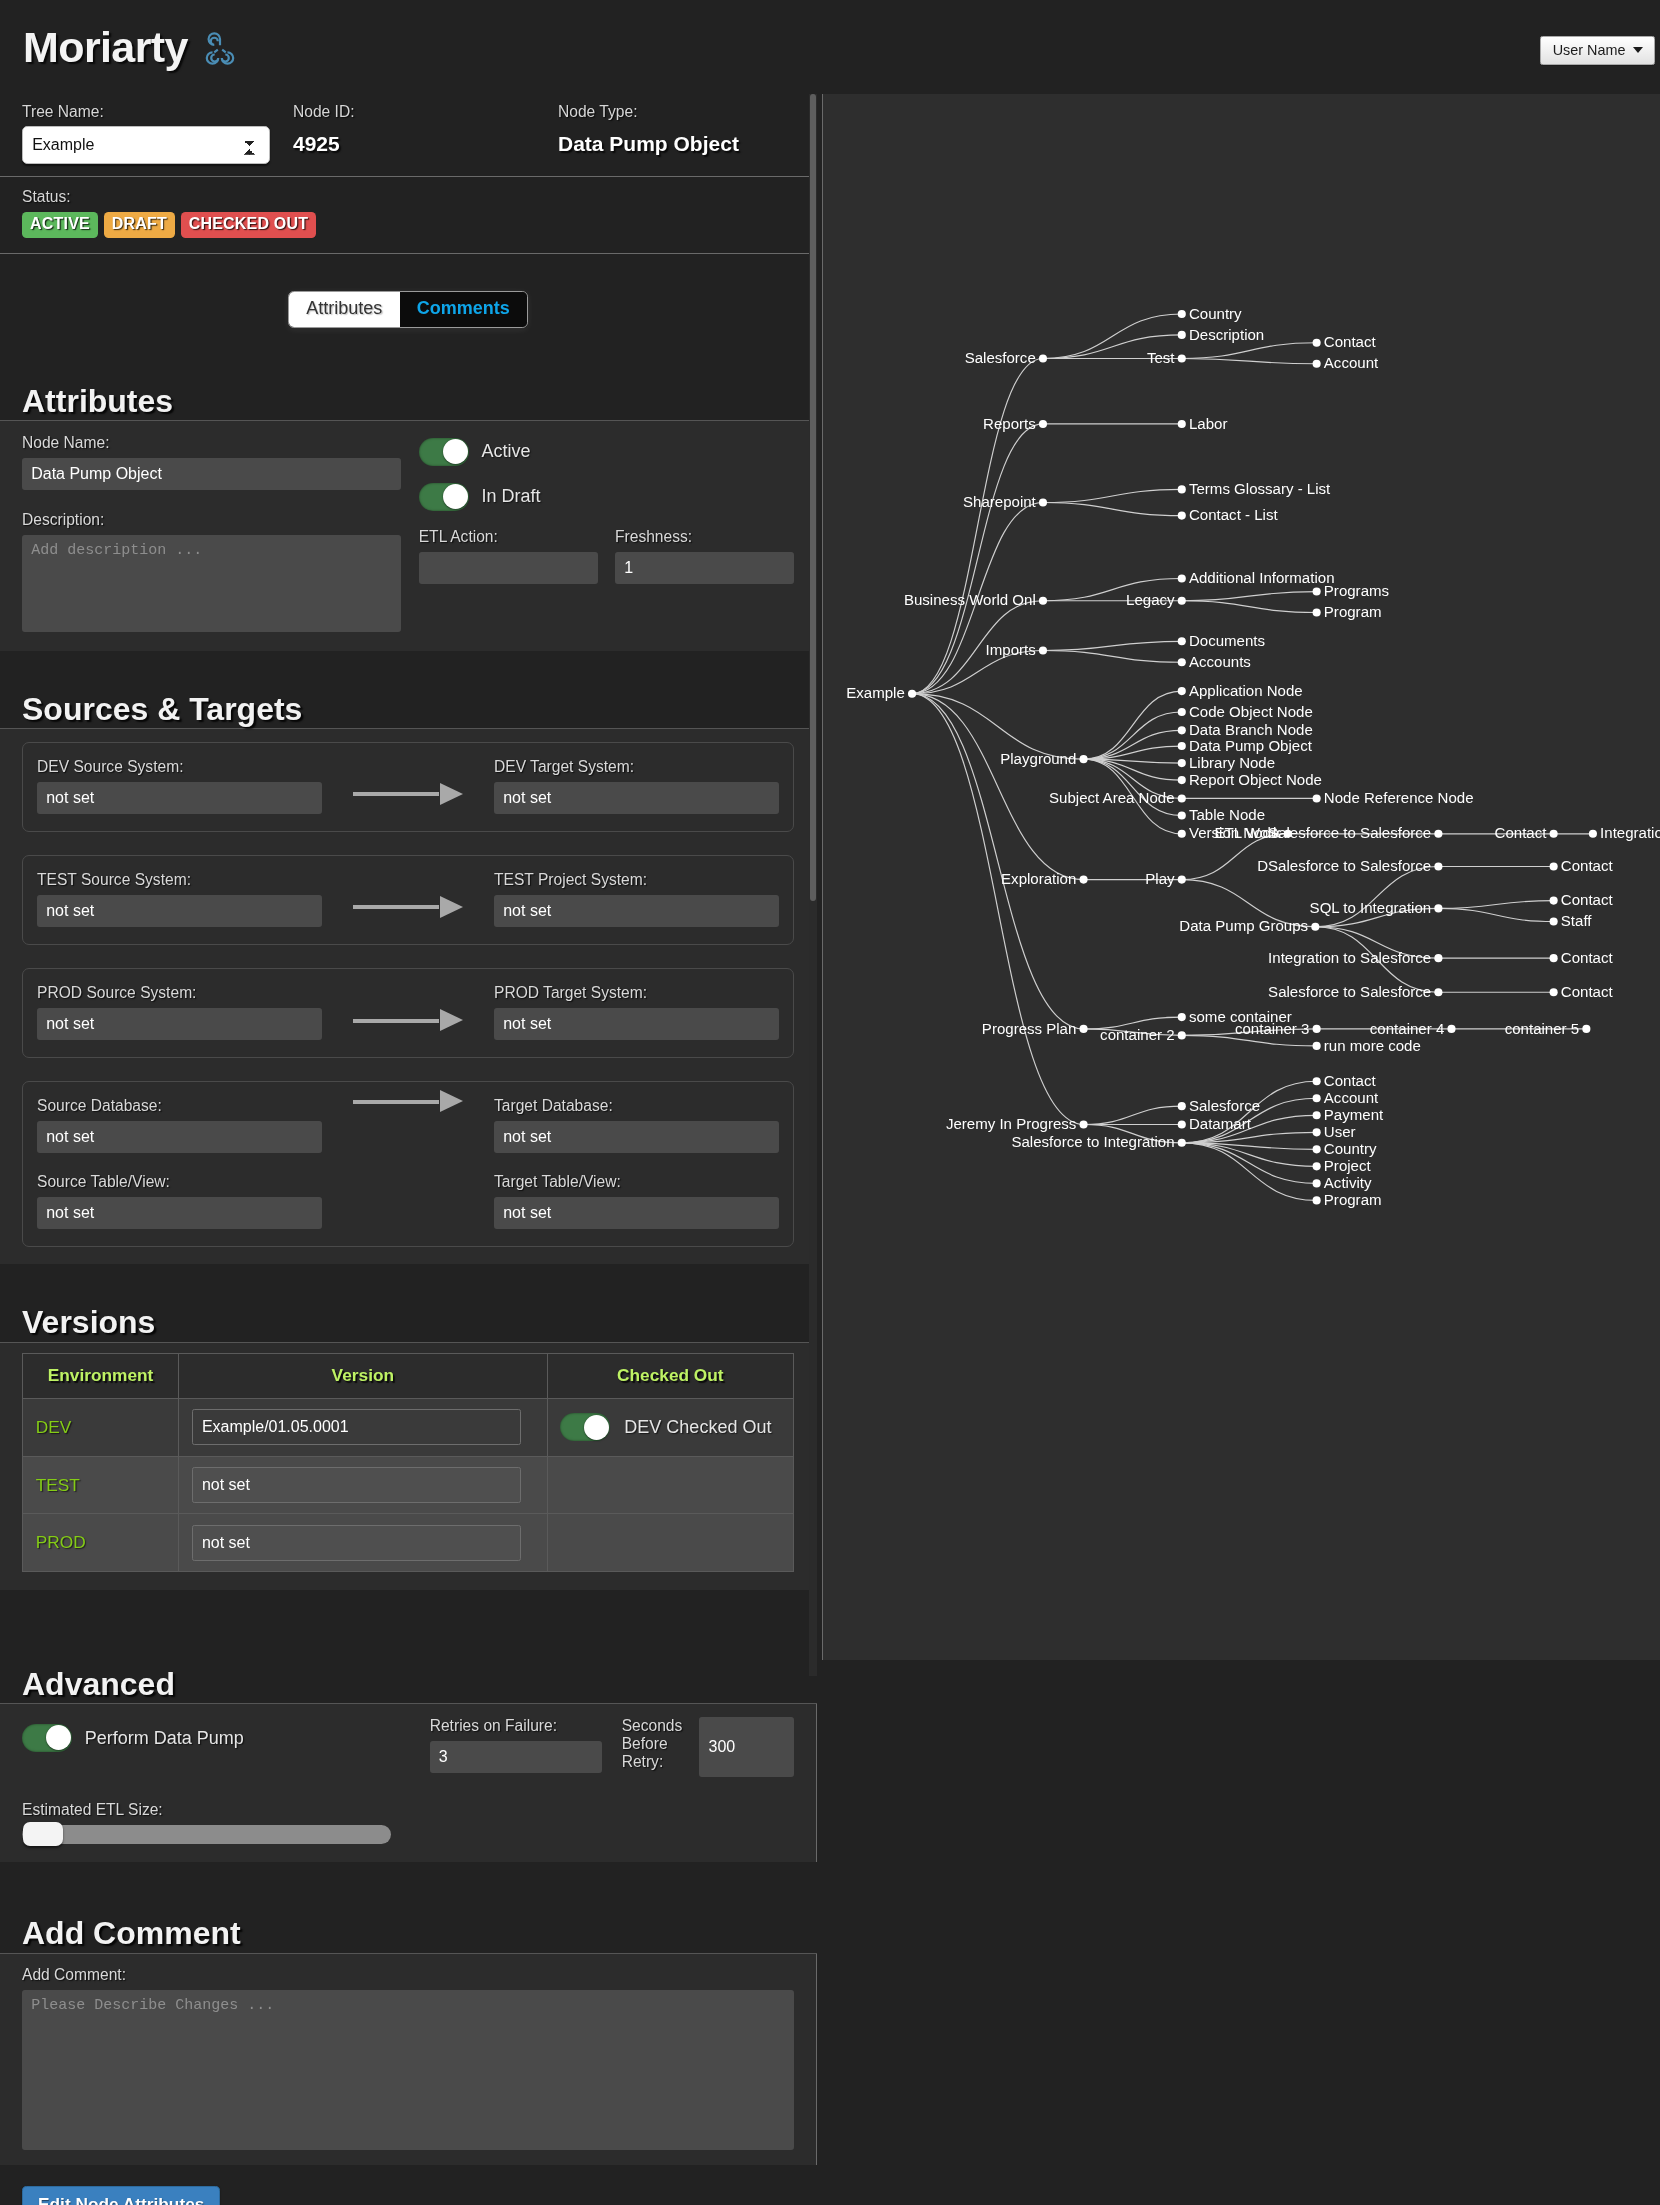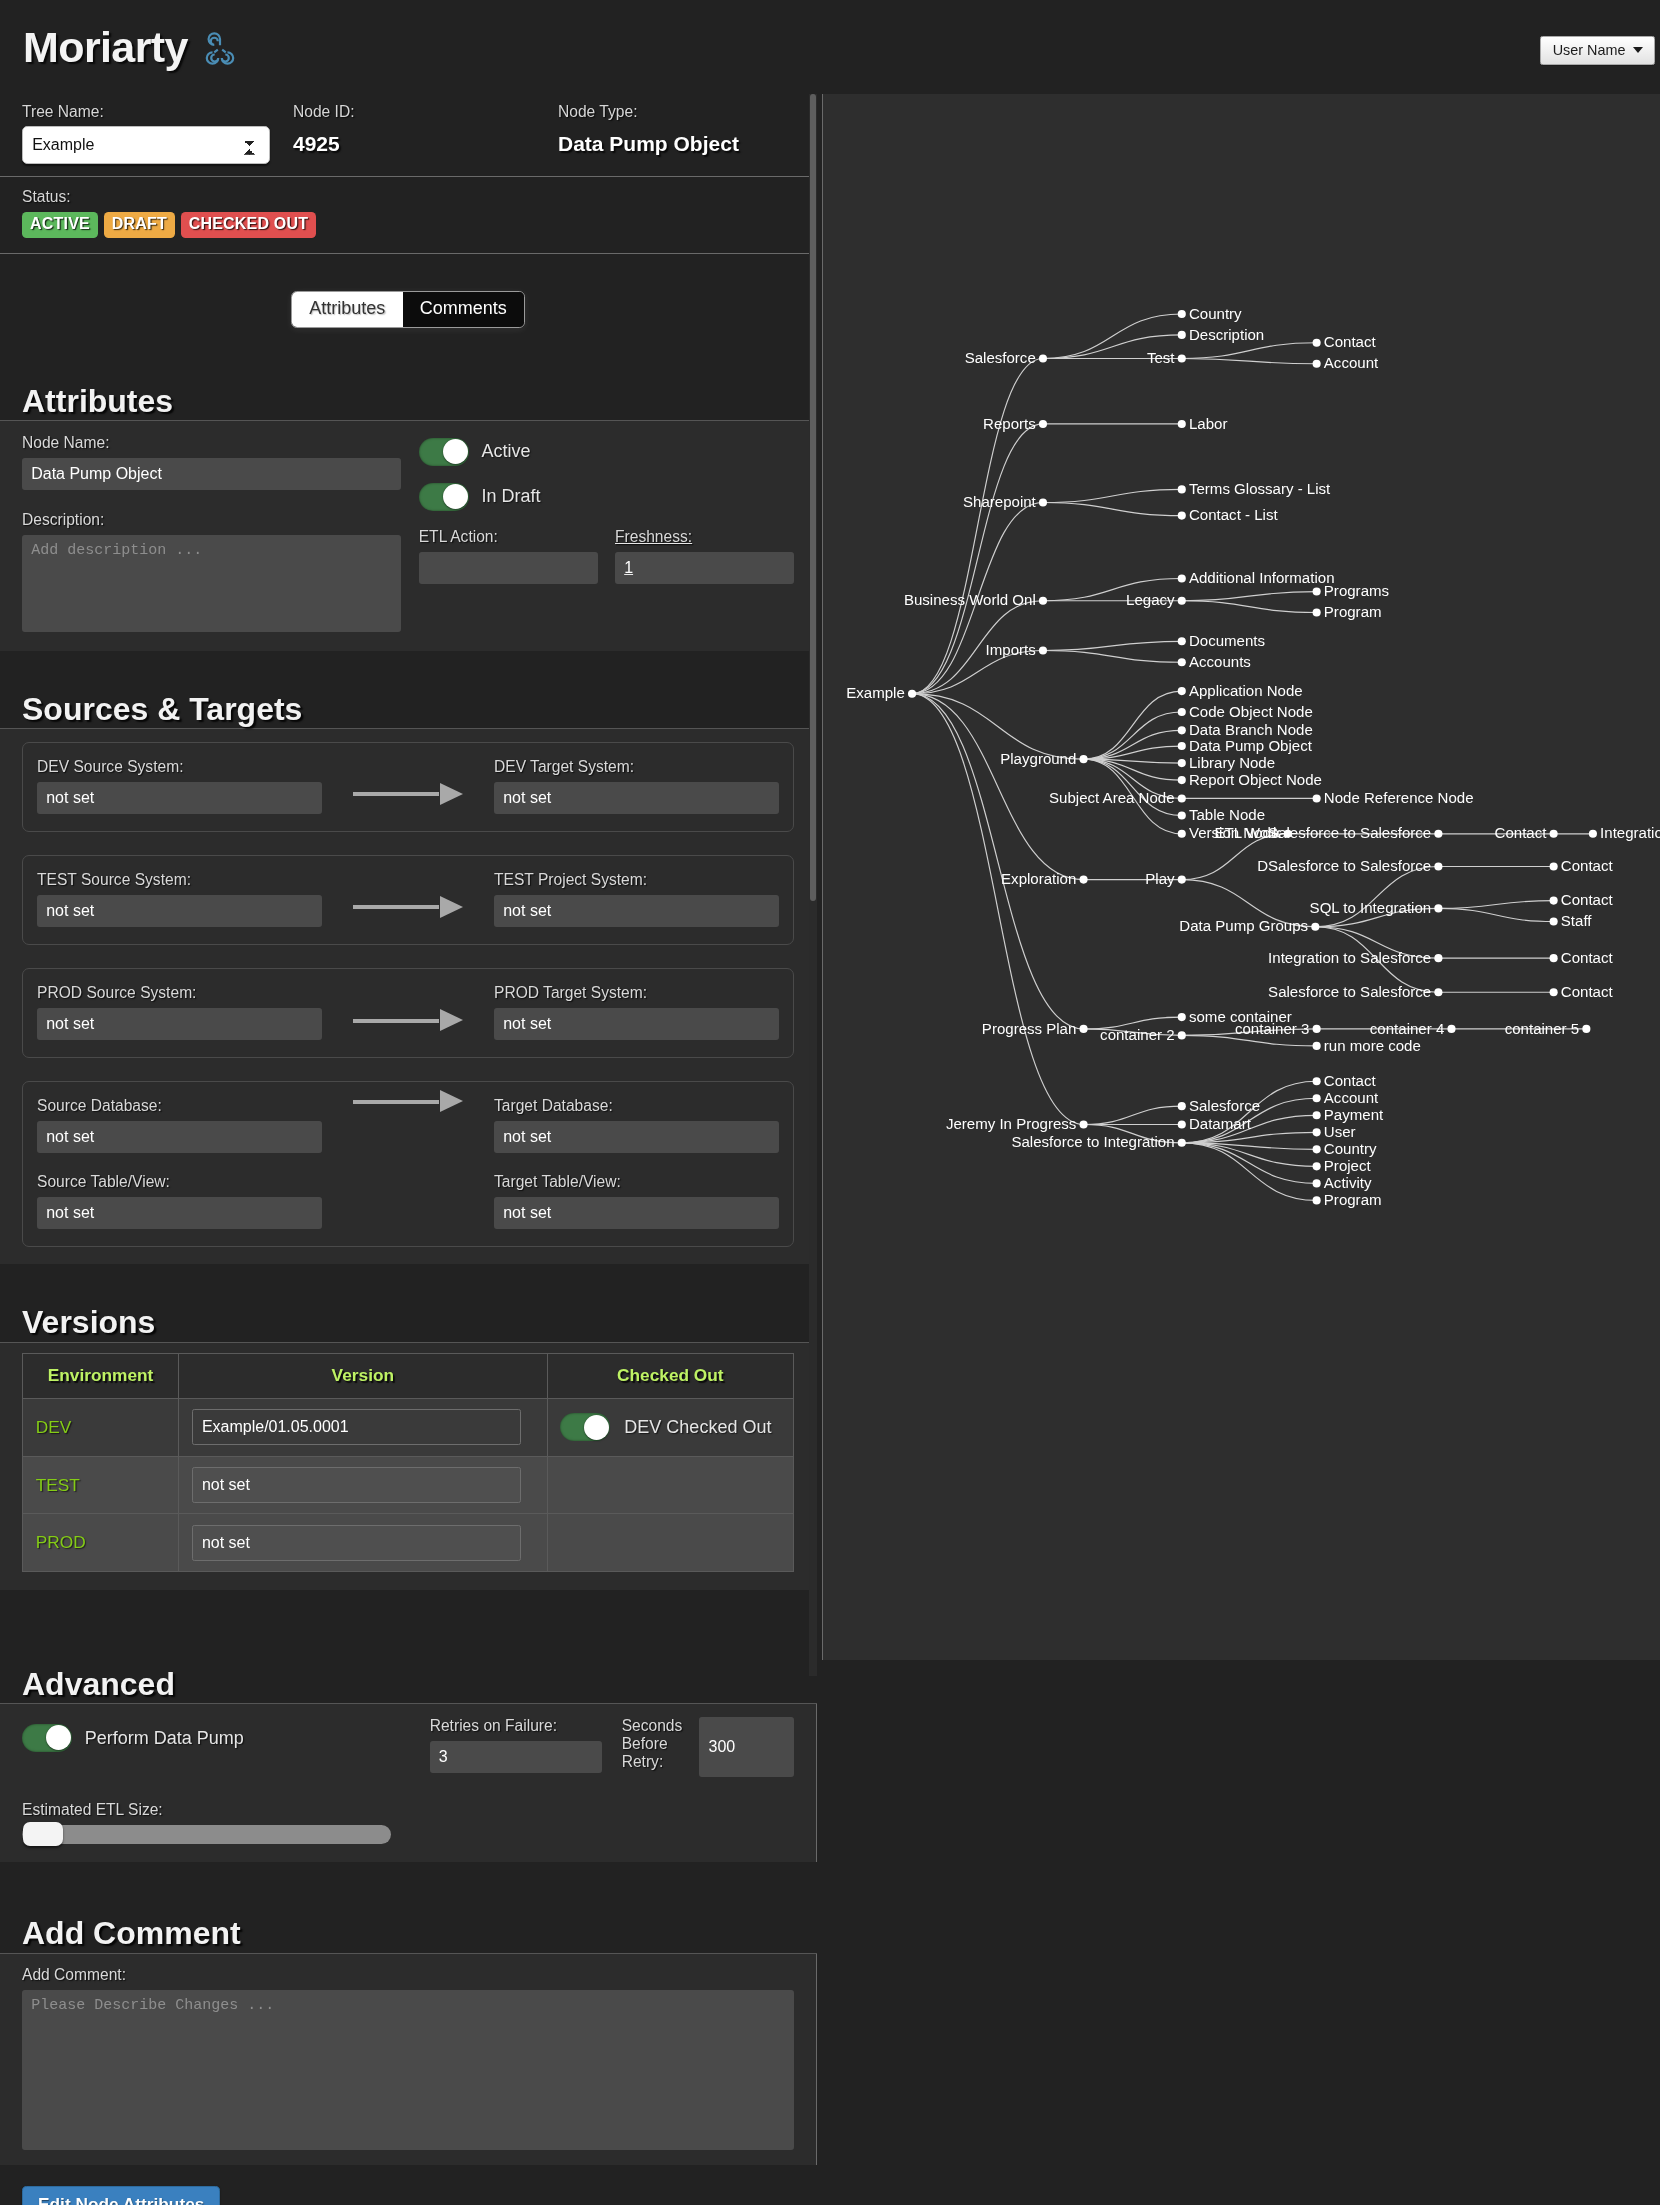--- a/index.html
+++ b/index.html
@@ -77,21 +77,21 @@
     display:flex; justify-content:center; padding:37px 0 23px 0;
     border-right:0.6px solid #6a6a6a;
     background: #222222;
   }
   .tabs {
     display:flex; border:0.6px solid #9a9a9a; border-radius:5.8px; overflow:hidden;
     box-shadow:0 1.7px 7px rgba(255,255,255,.07);
   }
   .tab { font-size:18px; padding:5.8px 17.3px 8px 17.3px; cursor:pointer; }
   .tab.active { background:#ffffff; color:#333333; text-shadow:1.2px 1.2px 1.2px rgba(0,0,0,.25); }
-  .tab.inactive { background:#0c0c0c; color:#ffffff; }
+  .tab.inactive { background:#0c0c0c; color:#0ea5e9;font-weight:bold; }
 
   .tabs-shadow { height:18.4px; border-right:0.6px solid #6a6a6a; background:#222; }
 
   
   .sec-head {
     font-size:32px; font-weight:bold; color:#f2f2f2;
     text-shadow:2.3px 2.3px 1.7px rgba(0,0,0,.85);
     padding:15px 0 0 22px; line-height:1.05;
   }
   .sec-head.with-rule { border-bottom:0.6px solid #555; padding-bottom:2.3px; margin:0 0 0 0; }
@@ -121,21 +121,21 @@
   }
   .toggle .knob {
     position:absolute; right:1.2px; top:1.2px; width:25px; height:25px;
     border-radius:50%; background:#ffffff; box-shadow:0 0.6px 1.7px rgba(0,0,0,.6);
   }
   .toggle-label { font-size:18px; color:#e6e6e6; text-shadow:1.2px 1.2px 1.2px rgba(0,0,0,.6);}
 
   .two-inputs { display:flex; gap:17.3px; margin-top:14px; }
   .two-inputs > div { display:flex; flex-direction:column; }
   .two-inputs .w1 { width:179px; }
-  .two-inputs .w2 { width:179px;text-decoration:underline; }
+  .two-inputs .w2 { width:179px; }
 
   
   .st-card {
     border:0.6px solid #4a4a4a; border-radius:7px; padding:15px 14px 17.3px 14px;
     margin-bottom:23px; position:relative;
   }
   .st-row { display:flex; align-items:flex-start; }
   .st-col { width:285px; }
   .st-mid { flex:1; display:flex; align-items:center; justify-content:center; padding-top:32px; }
   .arrow { position:relative; width:110px; height:8px; }

